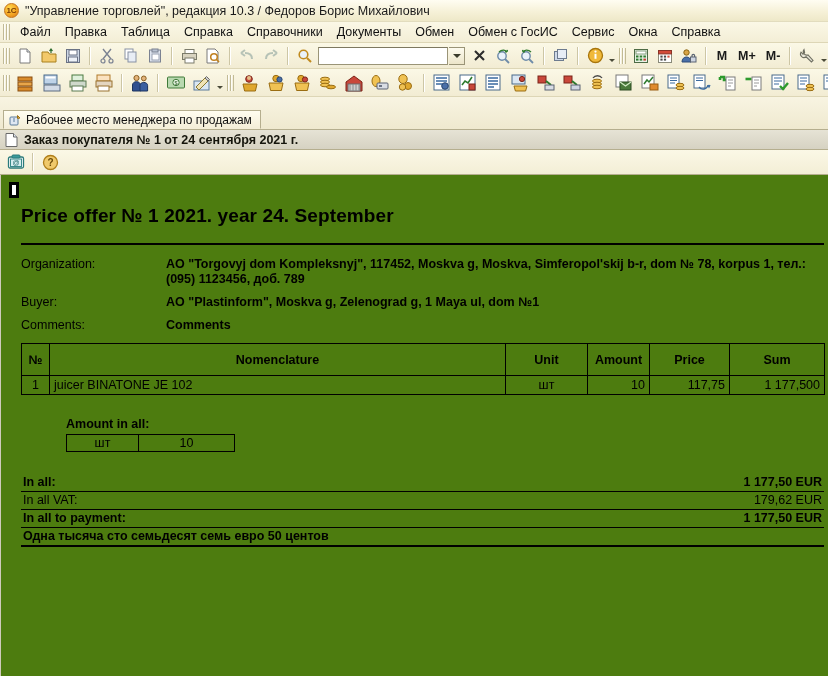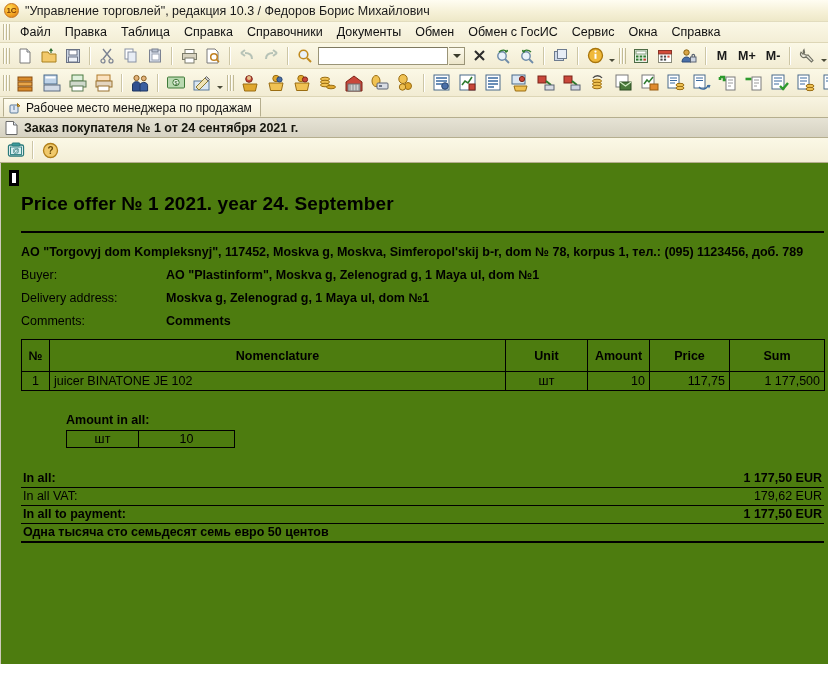--- a/index.html
+++ b/index.html
@@ -165,21 +165,21 @@
     padding: 0 3px;
     color: #1a1a1a;
     margin: 0 1px;
     flex: none;
     border: 1px solid transparent; border-radius: 2px;
     box-sizing: border-box;
   }
 
   
   .tabstrip {
-    height: 21px;
+    height: 33px;
     background: linear-gradient(to bottom, #f8f4e2, #efe9cf);
     display: flex;
     align-items: flex-end;
     padding-left: 3px;
     box-sizing: border-box;
     border-bottom: 1px solid #b5ae8e;
   }
   .doctab {
     height: 19px;
     display: flex; align-items: center;
@@ -869,29 +869,26 @@
 <div class="canvas">
 
   <div class="cellcursor"></div>
 
   <div class="report">
 
     <h1 class="offer-title">Price offer № 1  2021. year 24. September</h1>
     <div class="rule"></div>
 
     <div class="field-row">
+      <div class="field-label">Organization:</div>
       <div class="field-value">AO "Torgovyj dom Kompleksnyj", 117452, Moskva g, Moskva, Simferopol'skij b-r, dom № 78, korpus 1, тел.: (095) 1123456, доб. 789</div>
     </div>
     <div class="field-row">
       <div class="field-label">Buyer:</div>
       <div class="field-value">AO "Plastinform", Moskva g, Zelenograd g, 1 Maya ul, dom №1</div>
-    </div>
-    <div class="field-row">
-      <div class="field-label">Delivery address:</div>
-      <div class="field-value">Moskva g, Zelenograd g, 1 Maya ul, dom №1</div>
     </div>
     <div class="field-row">
       <div class="field-label">Comments:</div>
       <div class="field-value">Comments</div>
     </div>
 
     <table class="items">
       <thead>
         <tr>
           <th class="c-no">№</th>

